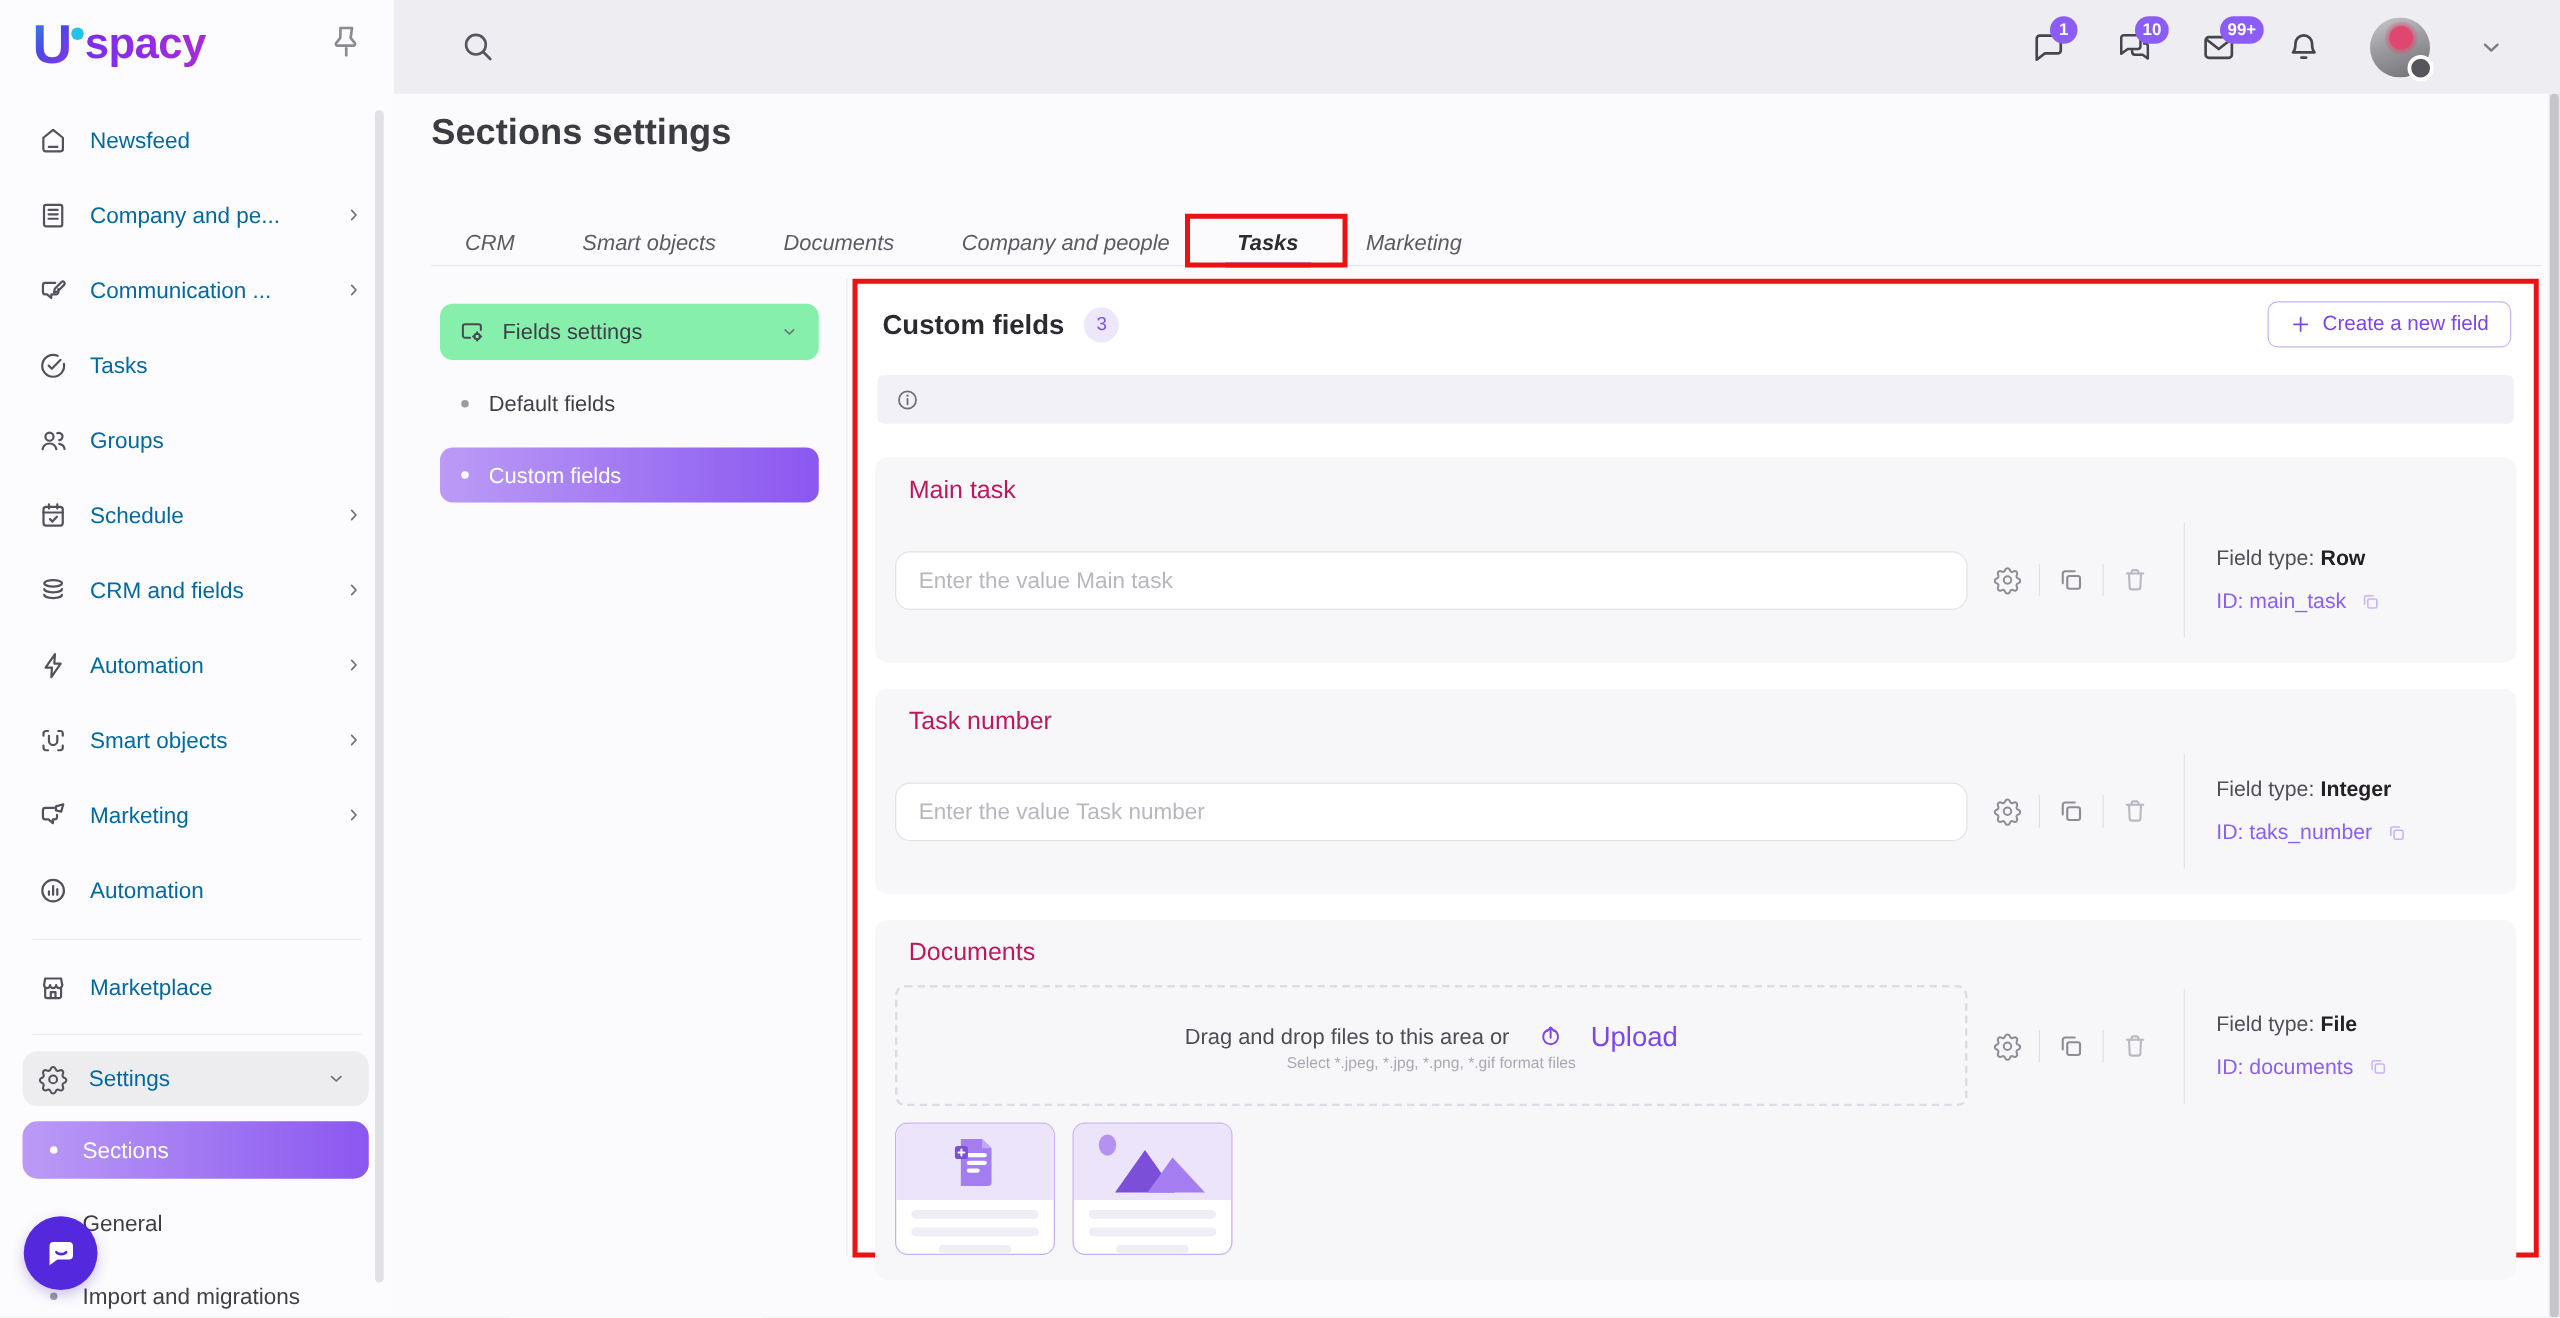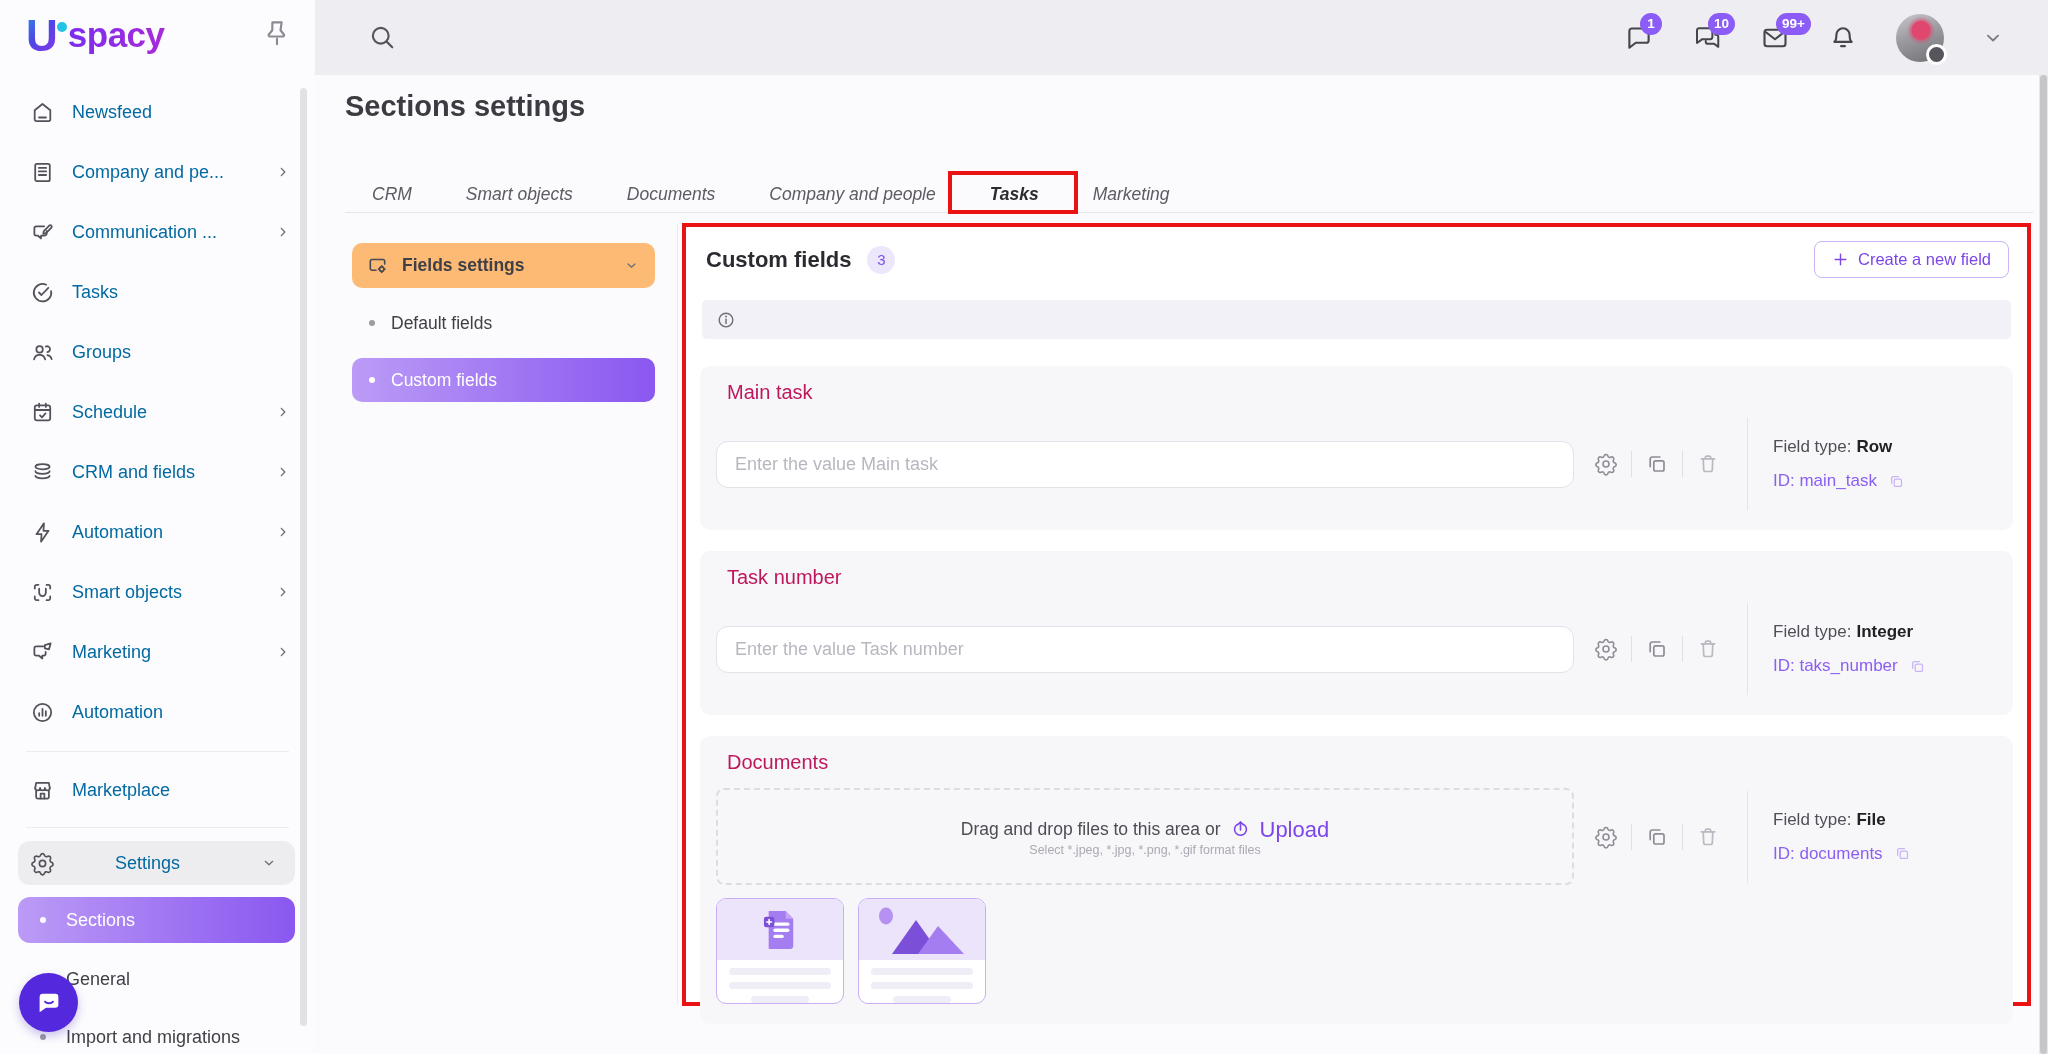--- a/index.html
+++ b/index.html
@@ -21,21 +21,21 @@
   .side-nav { position:absolute; top:82px; left:0; right:0; }
   .side-item { height:60px; display:flex; align-items:center; padding:0 24px 0 30px; cursor:pointer; color:#45454d; }
   .s-icon { width:25px; height:25px; color:#52525b; flex:0 0 25px; }
   .s-icon svg, .t-icon svg, .pin-btn svg, .chev svg { width:100%; height:100%; display:block; }
   .s-label { margin-left:17px; font-size:18px; color:#0369a1; white-space:nowrap; overflow:hidden; }
   .s-chev { margin-left:auto; width:16px; height:16px; color:#6e6e76; }
   .s-chev svg { width:100%; height:100%; }
   .side-divider { position:absolute; left:26px; right:26px; height:1px; background:#ececef; }
   .side-static { position:absolute; left:0; right:0; }
   .settings-pill { position:absolute; left:18px; right:20px; top:841px; height:44px; background:#ededef;
-                   border-radius:12px; display:flex; align-items:center; padding:0 18px 0 12px; cursor:pointer;gap:44px; }
+                   border-radius:12px; display:flex; align-items:center; padding:0 18px 0 12px; cursor:pointer; }
   .settings-pill .s-label { margin-left:16px; }
   .sub-items { position:absolute; left:0; right:0; top:897px; }
   .sub-item { height:44px; margin:0 20px 14px 18px; display:flex; align-items:center; padding-left:22px;
               border-radius:12px; cursor:pointer; }
   .sub-bullet { width:6px; height:6px; border-radius:50%; background:#9b9ba3; flex:0 0 6px; }
   .sub-label { margin-left:20px; font-size:18px; color:#3f3f46; }
   .sub-item.active { height:46px; background:linear-gradient(90deg,#bb9bf6,#8a57f0); }
   .sub-item.active .sub-bullet { background:#fff; }
   .sub-item.active .sub-label { color:#fff; }
   .sidebar-scroll { position:absolute; right:8px; top:88px; width:7px; height:938px; border-radius:4px; background:#e2e2e6; }
@@ -71,22 +71,22 @@
   .tab { position:relative; height:100%; display:flex; align-items:center; padding:0 27px; font-size:17.5px;
          color:#5b5b63; cursor:pointer; white-space:nowrap; }
   .tab.active { color:#2c2c31; font-weight:700; }
   .tab.active::after { content:""; position:absolute; left:16px; right:16px; bottom:-2px; height:4px;
                        border-radius:3px; background:#8455ee; }
   .tasks-annotation { position:absolute; left:633px; top:96px; width:130px; height:43px; border:4px solid #e91313;
                       z-index:8; pointer-events:none; }
 
   
   .fields-nav { position:absolute; left:37px; top:168px; width:303px; }
-  .fields-head { height:45px; background:#fdba74; border-radius:10px; display:flex; align-items:center;
-                 padding:0 16px 0 14px; cursor:pointer;font-weight:bold; }
+  .fields-head { height:45px; background:#86efac; border-radius:10px; display:flex; align-items:center;
+                 padding:0 16px 0 14px; cursor:pointer; }
   .fn-icon { width:23px; height:23px; color:#4a4a52; }
   .fn-icon svg { width:100%; height:100%; }
   .fields-head .fn-label { margin-left:13px; font-size:17.5px; color:#3f3f46; }
   .fields-head .s-chev { width:15px; height:15px; }
   .fn-item { height:44px; margin-top:13px; border-radius:10px; display:flex; align-items:center; padding-left:17px; cursor:pointer; }
   .fn-bullet { width:6px; height:6px; border-radius:50%; background:#9b9ba3; }
   .fn-item .fn-label { margin-left:16px; font-size:17.5px; color:#3f3f46; }
   .fn-item.active { background:linear-gradient(90deg,#bb9bf6,#8a57f0); }
   .fn-item.active .fn-bullet { background:#fff; }
   .fn-item.active .fn-label { color:#fff; }
@@ -125,21 +125,21 @@
   .meta-divider { width:1px; height:92px; background:#e4e4ea; margin:0 25px 0 27px; flex:0 0 1px; }
   .row-meta { width:222px; flex:0 0 222px; }
   .ft-line { font-size:17px; color:#4f4f58; }
   .ft-value { font-weight:700; color:#222226; margin-left:5px; }
   .id-line { margin-top:14px; display:flex; align-items:center; }
   .id-text { font-size:17px; color:#8b5ff2; }
   .id-copy { width:17px; height:17px; color:#c9b4f8; margin-left:11px; cursor:pointer; }
   .id-copy svg { width:100%; height:100%; display:block; }
   .drop-zone { flex:1; height:97px; border:2px dashed #dcdce4; border-radius:8px; display:flex; flex-direction:column;
                align-items:center; justify-content:center; cursor:pointer; }
-  .drop-line { display:flex; align-items:center; gap:9px; }
+  .drop-line { display:flex; align-items:center; gap:22px; }
   .drop-text { font-size:17.5px; color:#4c4c54; }
   .upload-icon { width:21px; height:21px; color:#7c46e8; }
   .upload-icon svg { width:100%; height:100%; display:block; }
   .upload-label { font-size:22px; color:#7c46e8; font-weight:500; }
   .drop-hint { margin-top:0; font-size:12.5px; color:#a9a9b2; }
   .cards-row { display:flex; gap:14px; margin-top:13px; }
   .doc-card { width:128px; height:106px; border:1.5px solid #c9aef5; border-radius:10px; background:#fff;
               overflow:hidden; cursor:pointer; }
   .card-top { height:61px; background:#ece4fb; display:flex; align-items:center; justify-content:center; }
   .card-top svg { display:block; }

